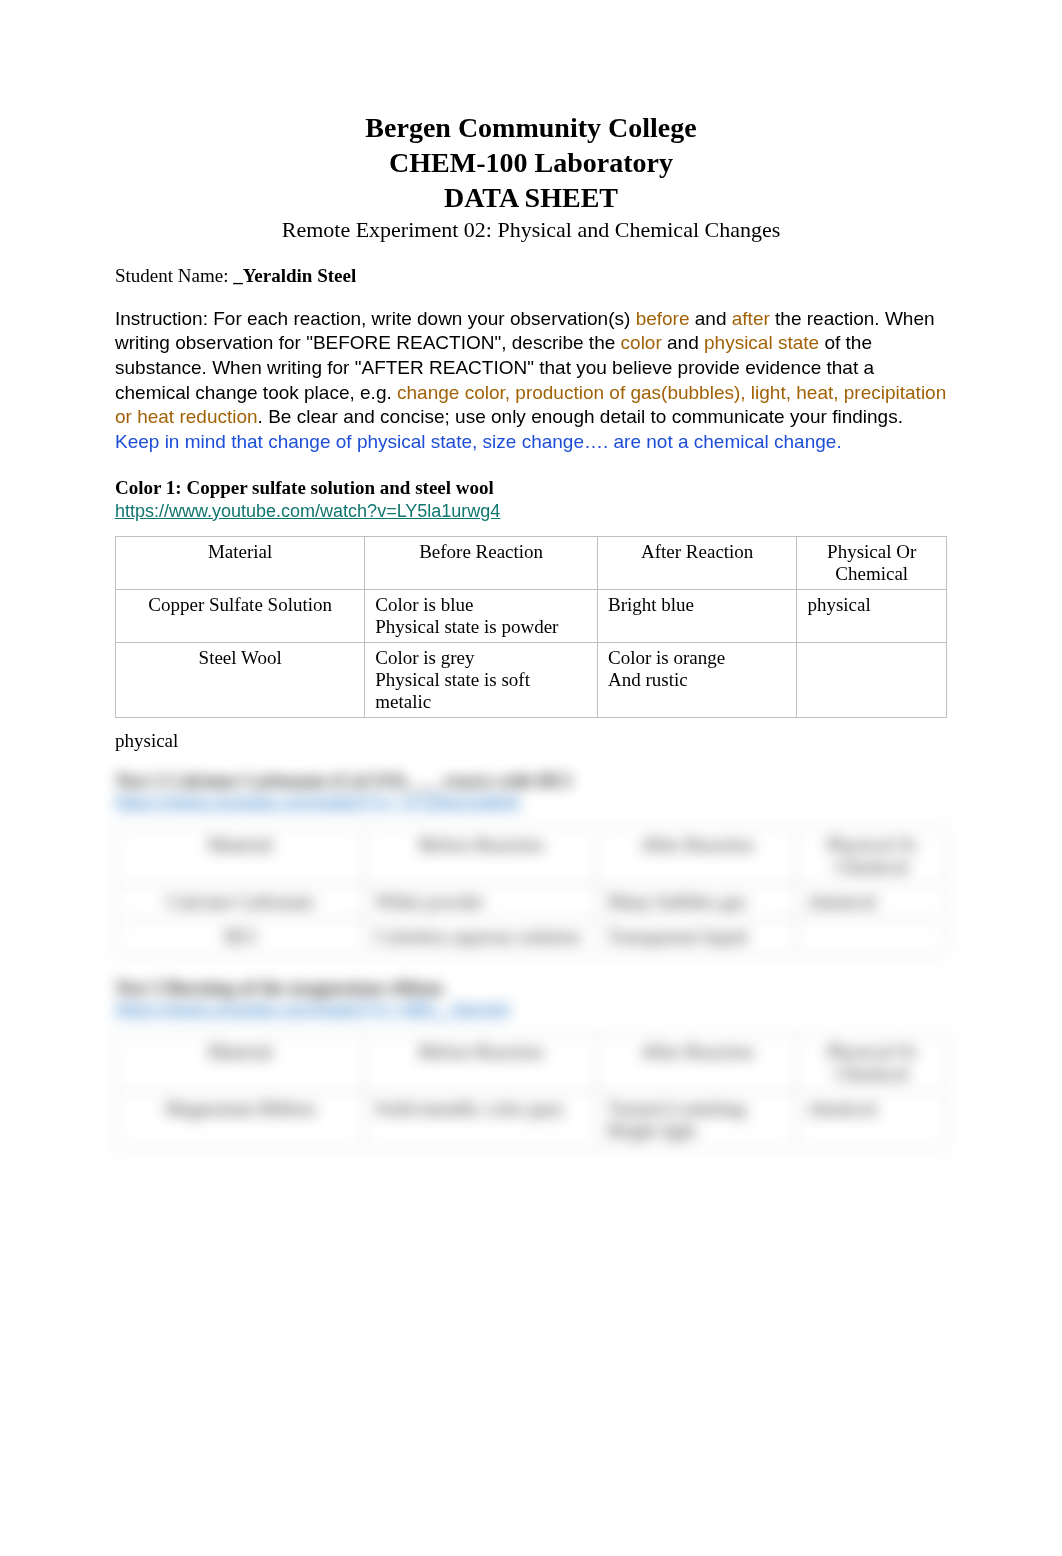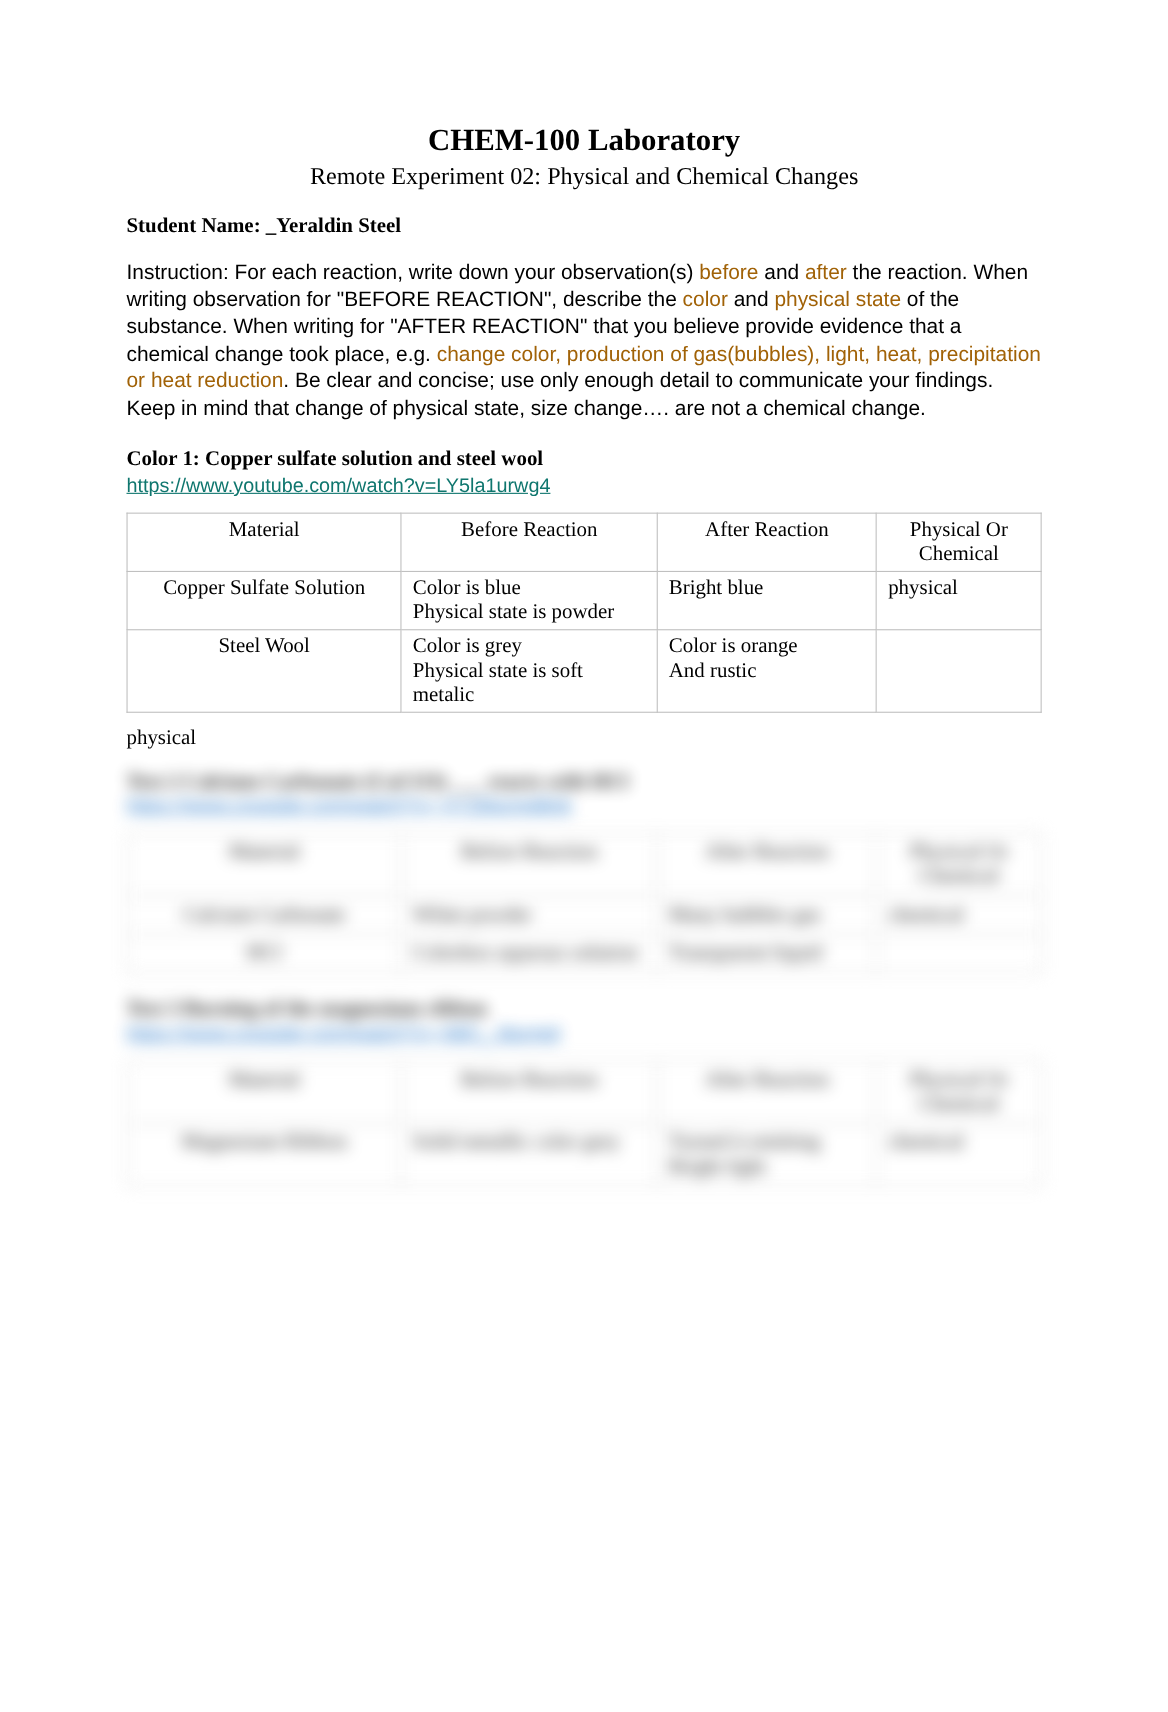--- a/index.html
+++ b/index.html
@@ -27,36 +27,36 @@
     }
     .subtitle-line {
       font-size: 22px;
       line-height: 1.35;
     }
     .student-line {
       margin-top: 20px;
       font-size: 19px;
     }
     .student-label {
-      font-weight: bold;
+      font-weight: normal;
     }
     .student-value {
       font-weight: bold;
     }
     .instructions {
       margin-top: 20px;
       font-family: Arial, Helvetica, sans-serif;
       font-size: 19px;
       line-height: 1.3;
     }
     .red {
       color: #a16207;
     }
     .orange {
-      color: #000000;
+      color: #1d4ed8;
     }
     .test-title {
       font-weight: bold;
       font-size: 19px;
       margin-top: 22px;
     }
     .link {
       font-family: Verdana, Arial, sans-serif;
       color: #0f766e;
       text-decoration: underline;
@@ -113,21 +113,23 @@
       padding: 6px 10px;
       vertical-align: top;
       text-align: left;
       font-weight: normal;
     }
   </style>
 </head>
 <body>
 
 <div class="title-block">
+  <div class="title-line">Bergen Community College</div>
   <div class="title-line">CHEM-100 Laboratory</div>
+  <div class="title-line">DATA SHEET</div>
   <div class="subtitle-line">Remote Experiment 02: Physical and Chemical Changes</div>
 </div>
 
 <div class="student-line">
   <span class="student-label">Student Name: </span><span class="student-value">_Yeraldin Steel</span>
 </div>
 
 <p class="instructions">
   <span>Instruction: For each reaction, write down your observation(s) </span><span class="red">before</span><span> and </span><span class="red">after</span><span> the reaction. When writing observation for "BEFORE REACTION", describe the </span><span class="red">color</span><span> and </span><span class="red">physical state</span><span> of the substance. When writing for "AFTER REACTION" that you believe provide evidence that a chemical change took place, e.g. </span><span class="red">change color, production of gas(bubbles), light, heat, precipitation or heat reduction</span><span>.  Be clear and concise; use only enough detail to communicate your findings. </span><span class="orange">Keep in mind that change of physical state, size change…. are not a chemical change.</span>
 </p>

